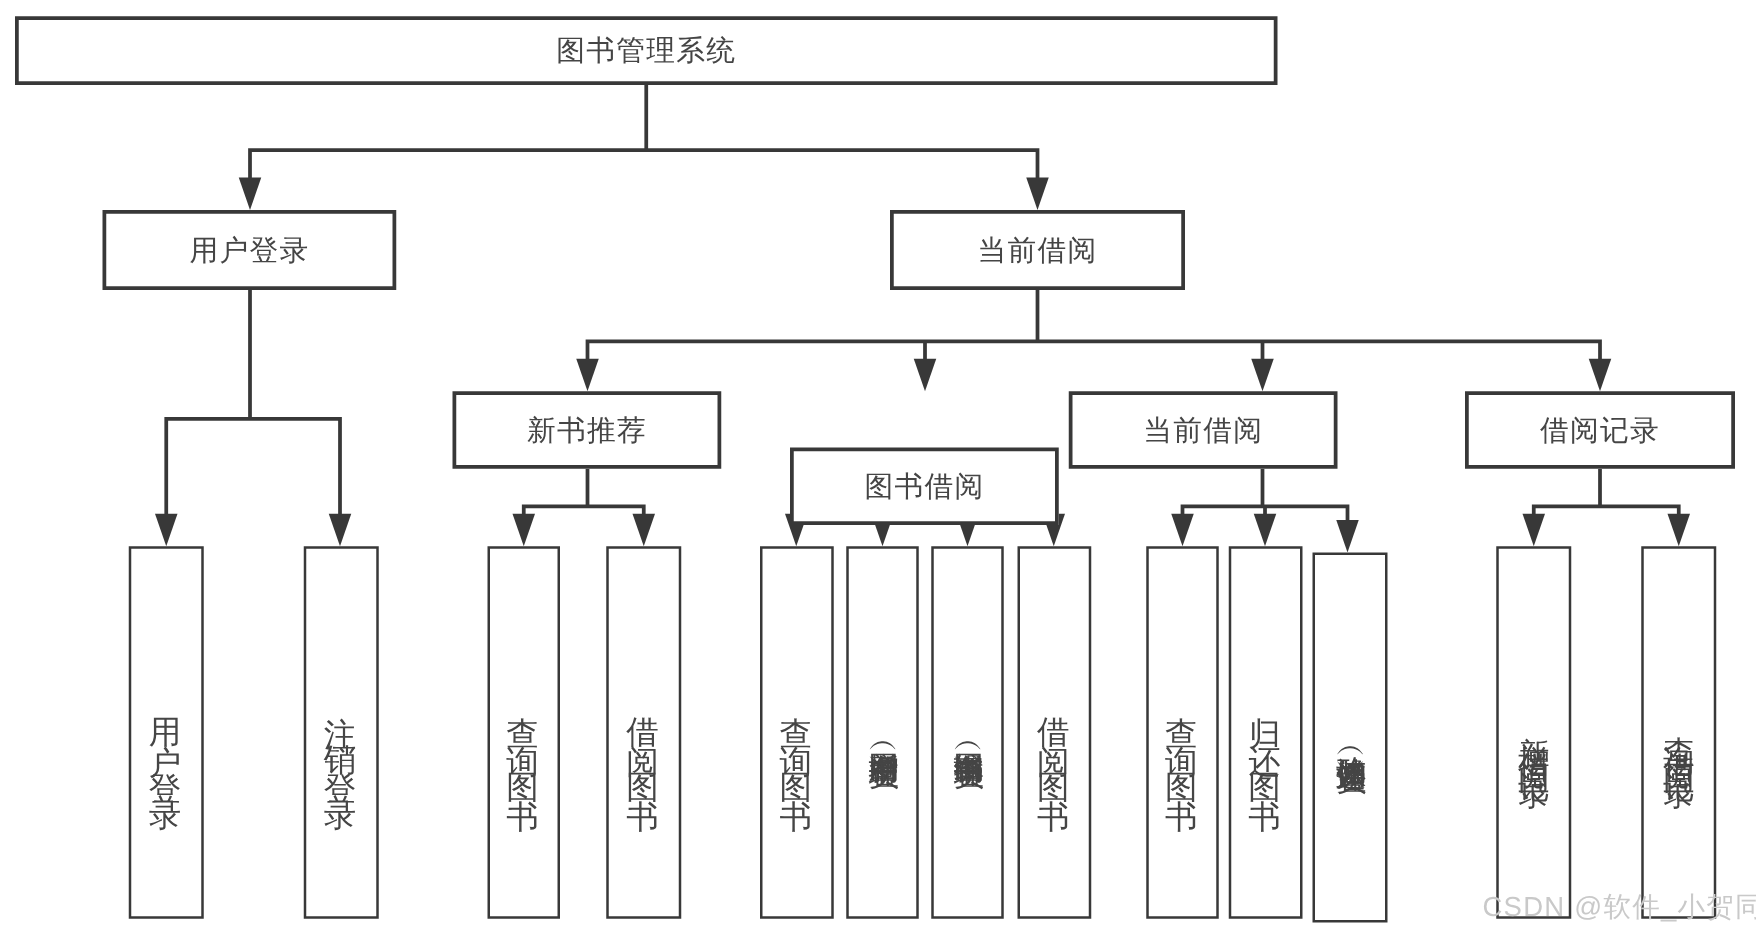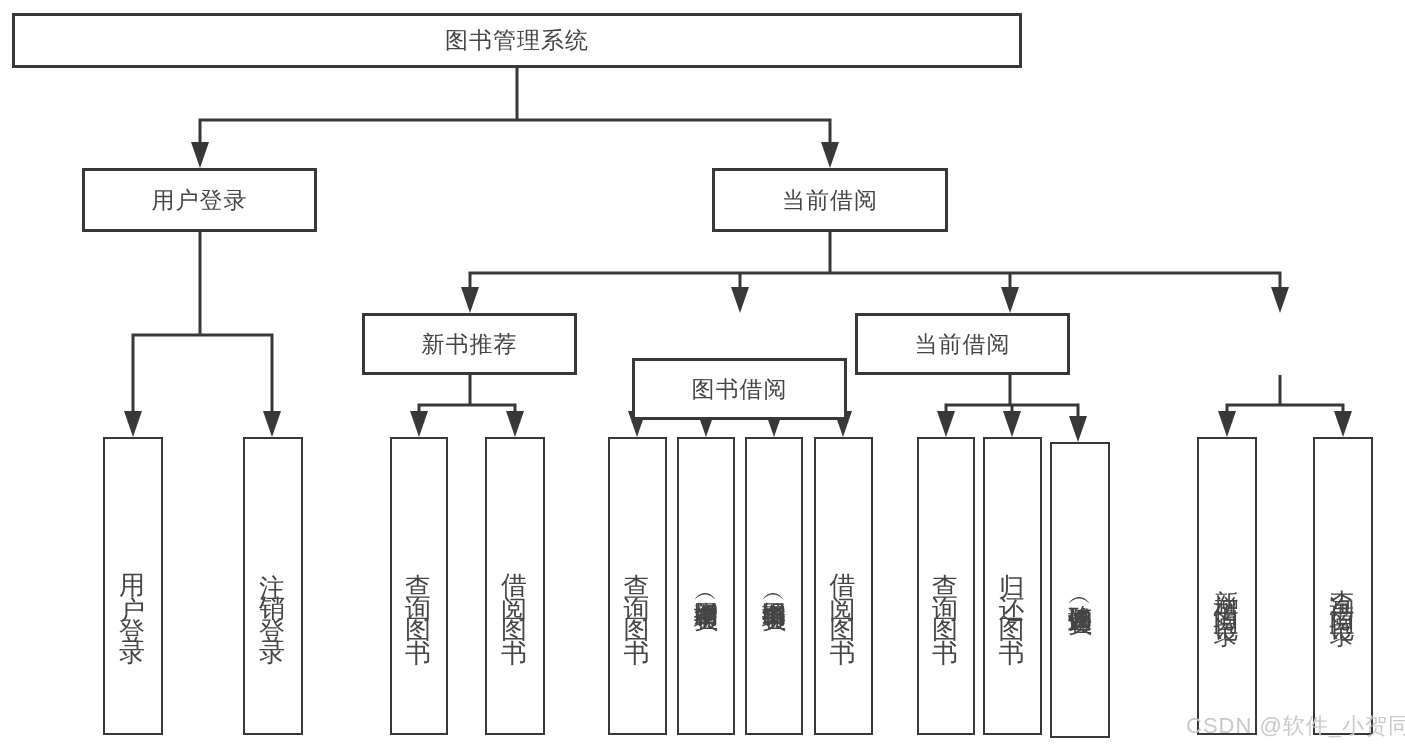--- a/index.html
+++ b/index.html
@@ -130,20 +130,23 @@
 
   <div class="node hbox" style="left:362px; top:313px; width:215px; height:62px;text-align:right;">
     <span>新书推荐</span>
   </div>
   <div class="node hbox" style="left:632px; top:313px; width:215px; height:62px;margin-top:45px;">
     <span>图书借阅</span>
   </div>
   <div class="node hbox" style="left:855px; top:313px; width:215px; height:62px;">
     <span>当前借阅</span>
   </div>
+  <div class="node hbox" style="left:1172px; top:313px; width:216px; height:62px;">
+    <span>借阅记录</span>
+  </div>
 
   <div class="node vbox" style="left:103px; top:437px; width:60px; height:298px;">
     <span class="sp4">用户登录</span>
   </div>
   <div class="node vbox" style="left:243px; top:437px; width:60px; height:298px;">
     <span class="sp4">注销登录</span>
   </div>
 
   <div class="node vbox" style="left:390px; top:437px; width:58px; height:298px;">
     <span class="sp4">查询图书</span>

